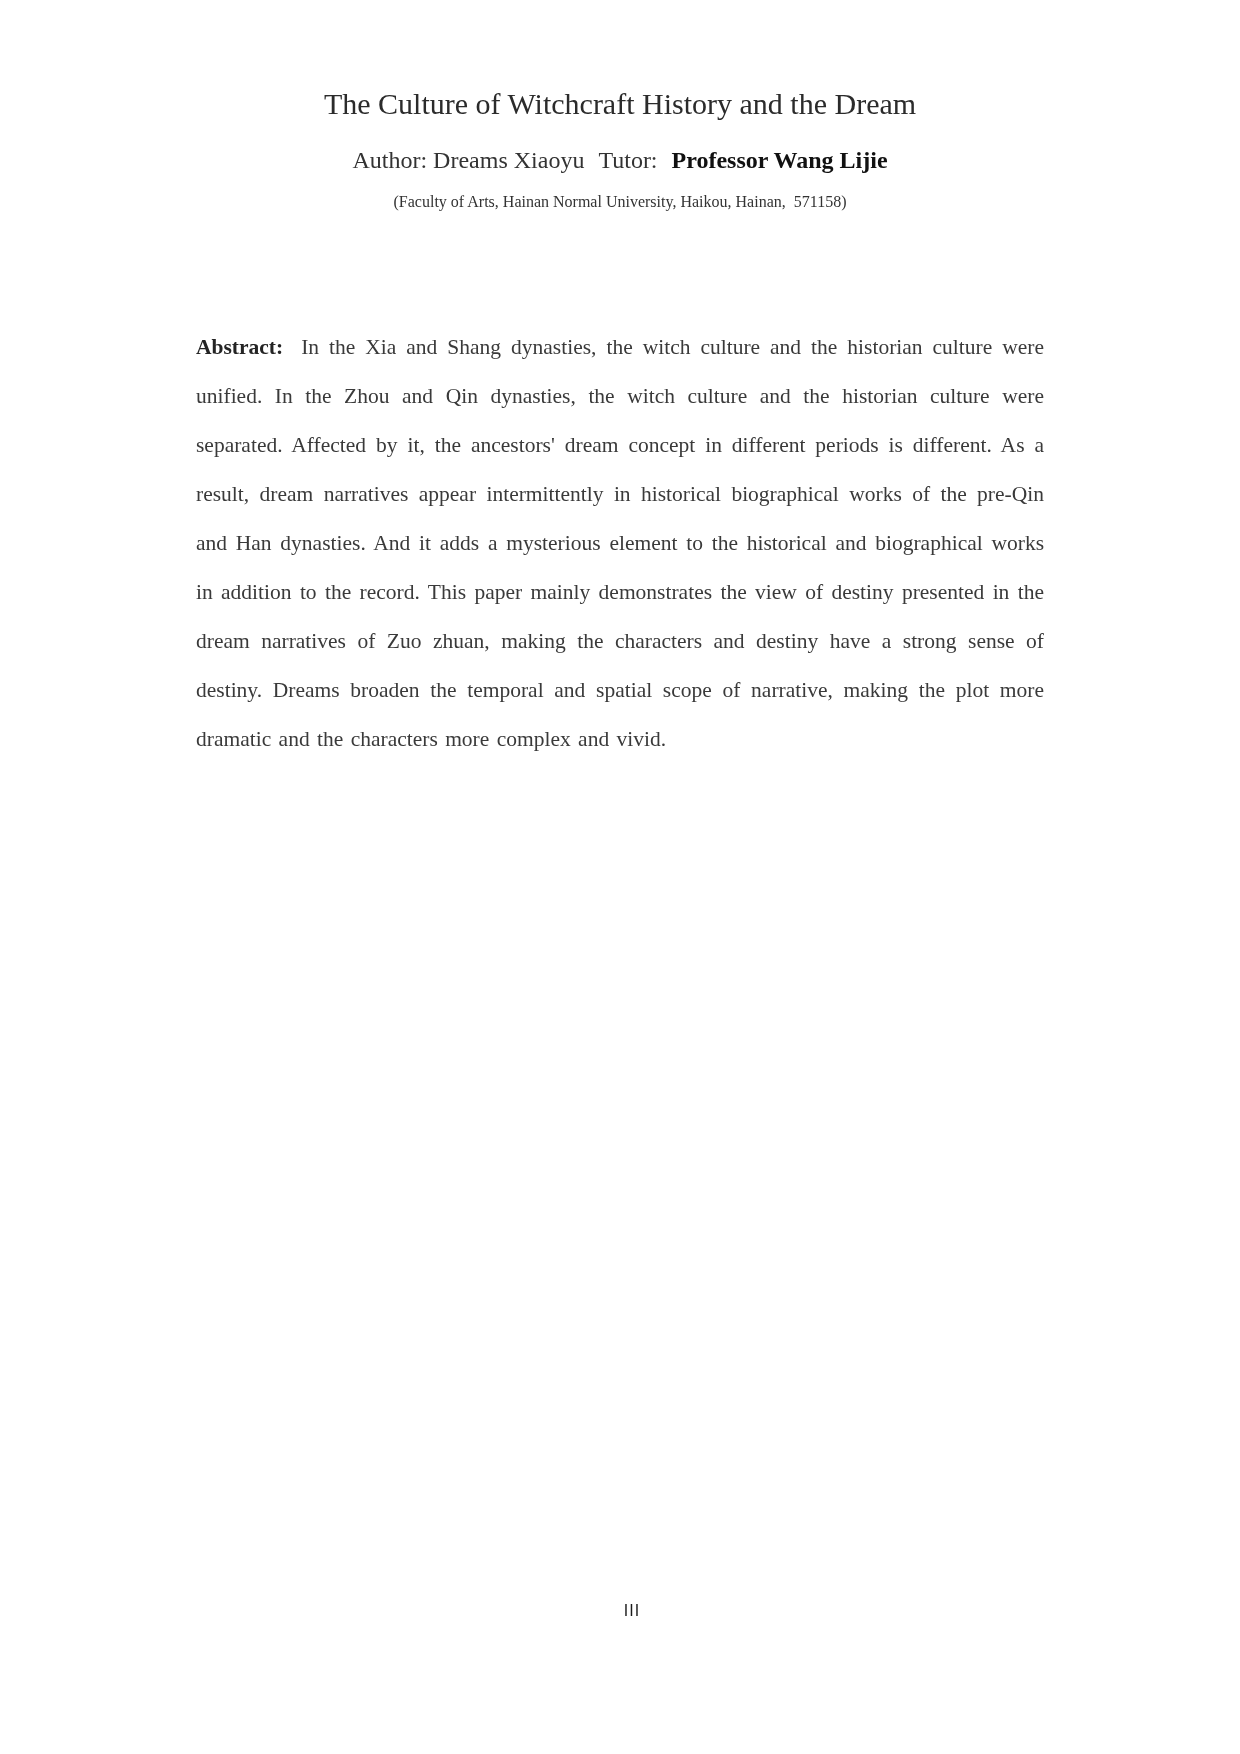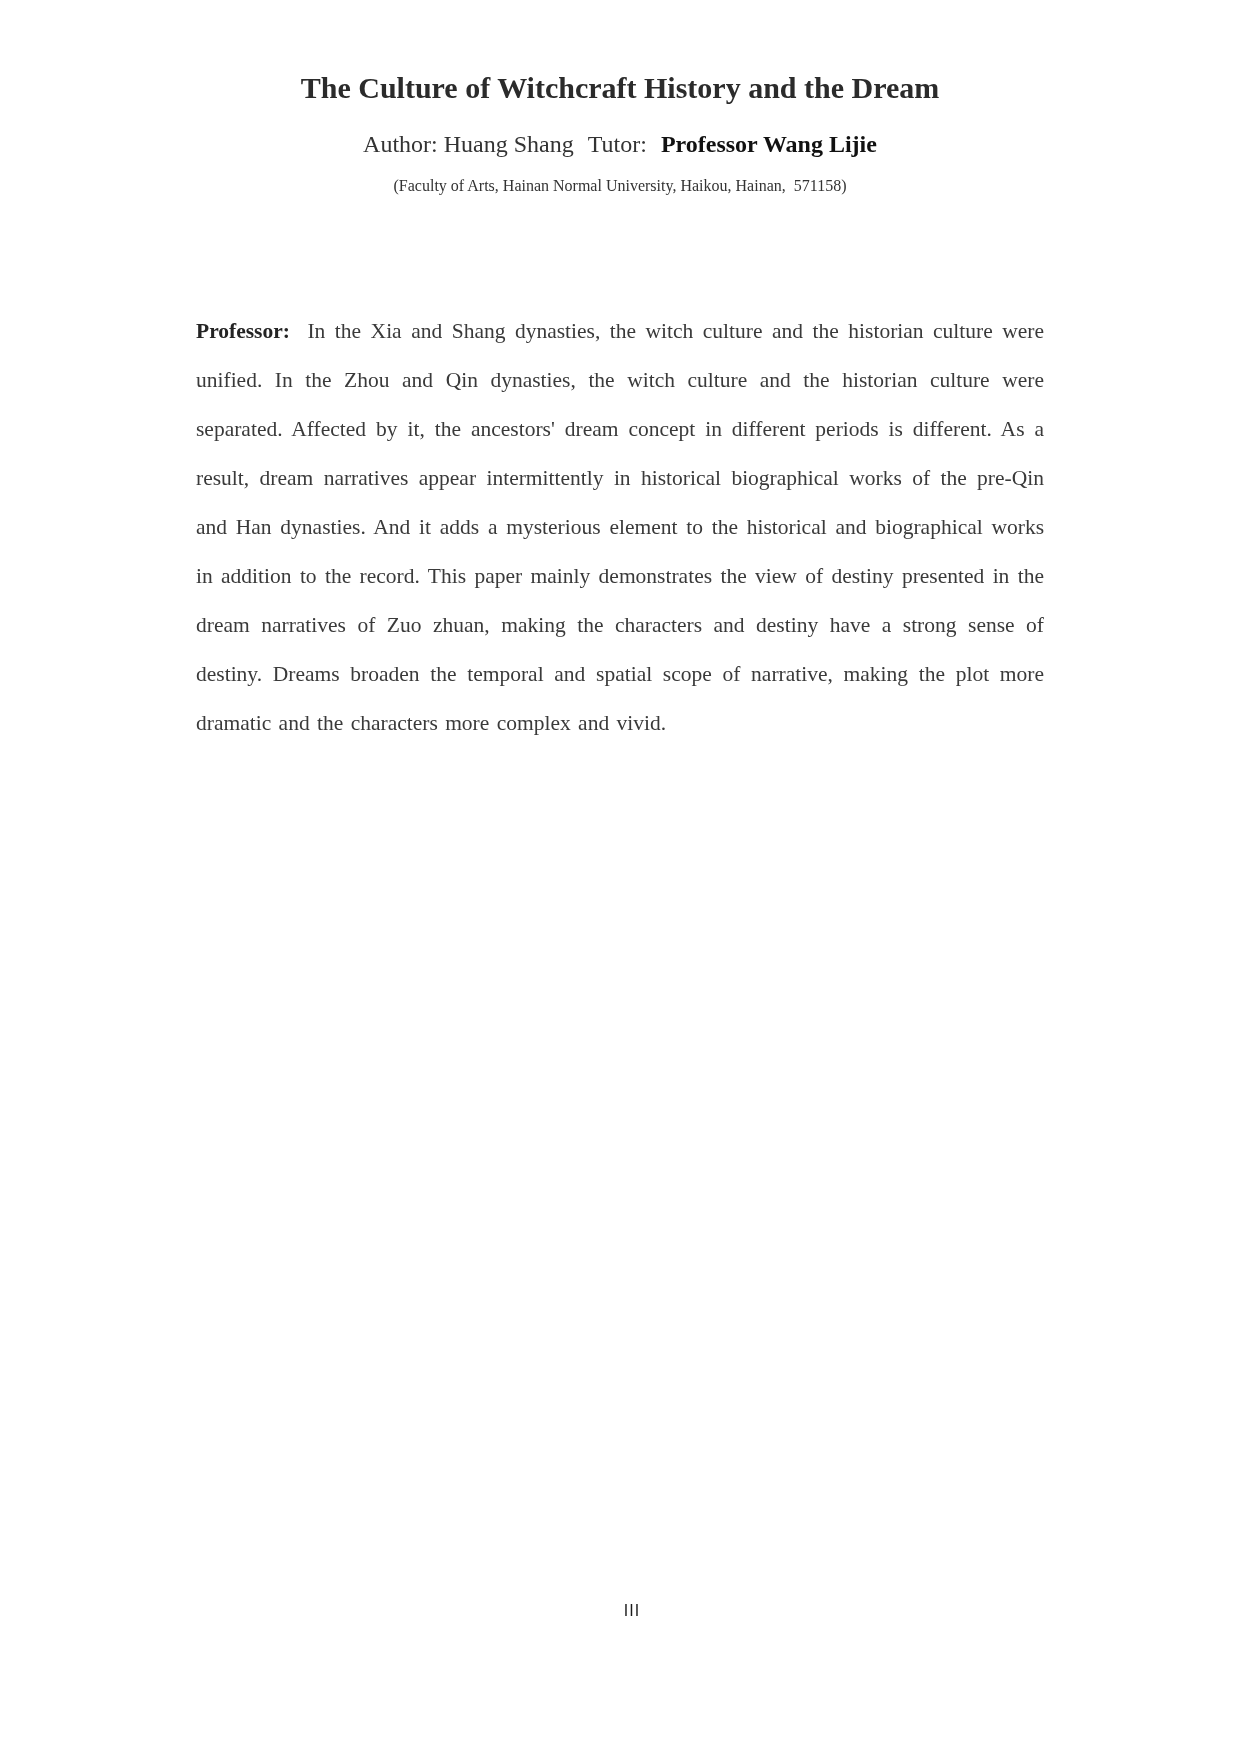--- a/index.html
+++ b/index.html
@@ -13,24 +13,24 @@
     position: relative;
     font-family: "Liberation Serif", serif;
     color: #3a3a3a;
     overflow: hidden;
   }
   .content {
     padding: 0 196px;
   }
   .title {
     margin: 0;
-    padding-top: 59px;
+    padding-top: 75px;
     text-align: center;
     font-size: 30px;
-    font-weight: bold;
+    font-weight: normal;
     color: #2b2b2b;
     line-height: 57px;
   }
   .title-line { display: block; }
   .byline {
     margin: 7px 0 0 0;
     text-align: center;
     font-size: 24px;
     line-height: 42px;
     color: #333333;
@@ -84,29 +84,29 @@
 <body>
 
 <div class="page">
   <div class="content">
 
     <h1 class="title">
       <span class="title-line">The Culture of Witchcraft History and the Dream</span>
     </h1>
 
     <p class="byline">
-      <span>Author: Huang Shang</span>
+      <span>Author: Dreams Xiaoyu</span>
       <span class="tutor-label">Tutor:</span>
       <span class="tutor-name">Professor Wang Lijie</span>
     </p>
 
     <p class="affiliation">(Faculty of Arts, Hainan Normal University, Haikou, Hainan,  571158)</p>
 
     <p class="para abstract">
-      <span class="para-label">Professor:</span>
+      <span class="para-label">Abstract:</span>
       <span>In the Xia and Shang dynasties, the witch culture and the historian culture were unified. In the Zhou and Qin dynasties, the witch culture and the historian culture were separated. Affected by it, the ancestors' dream concept in different periods is different. As a result, dream narratives appear intermittently in historical biographical works of the pre-Qin and Han dynasties. And it adds a mysterious element to the historical and biographical works in addition to the record. This paper mainly demonstrates the view of destiny presented in the dream narratives of Zuo zhuan, making the characters and destiny have a strong sense of destiny. Dreams broaden the temporal and spatial scope of narrative, making the plot more dramatic and the characters more complex and vivid.</span>
     </p>
 
 
   </div>
 
   <div class="page-number">III</div>
 </div>
 
 </body></html>

